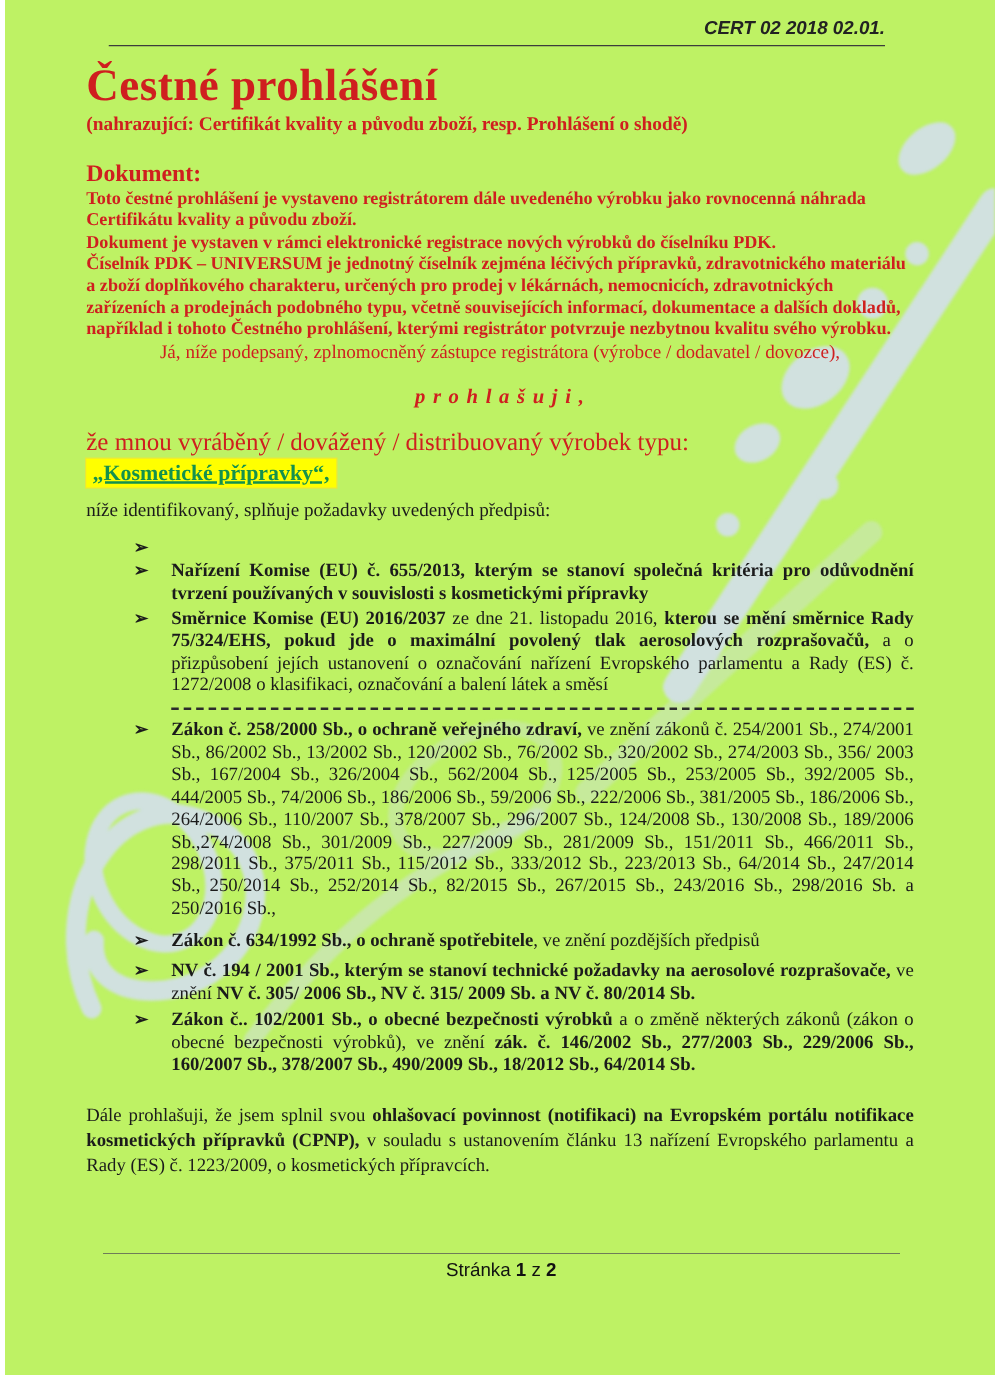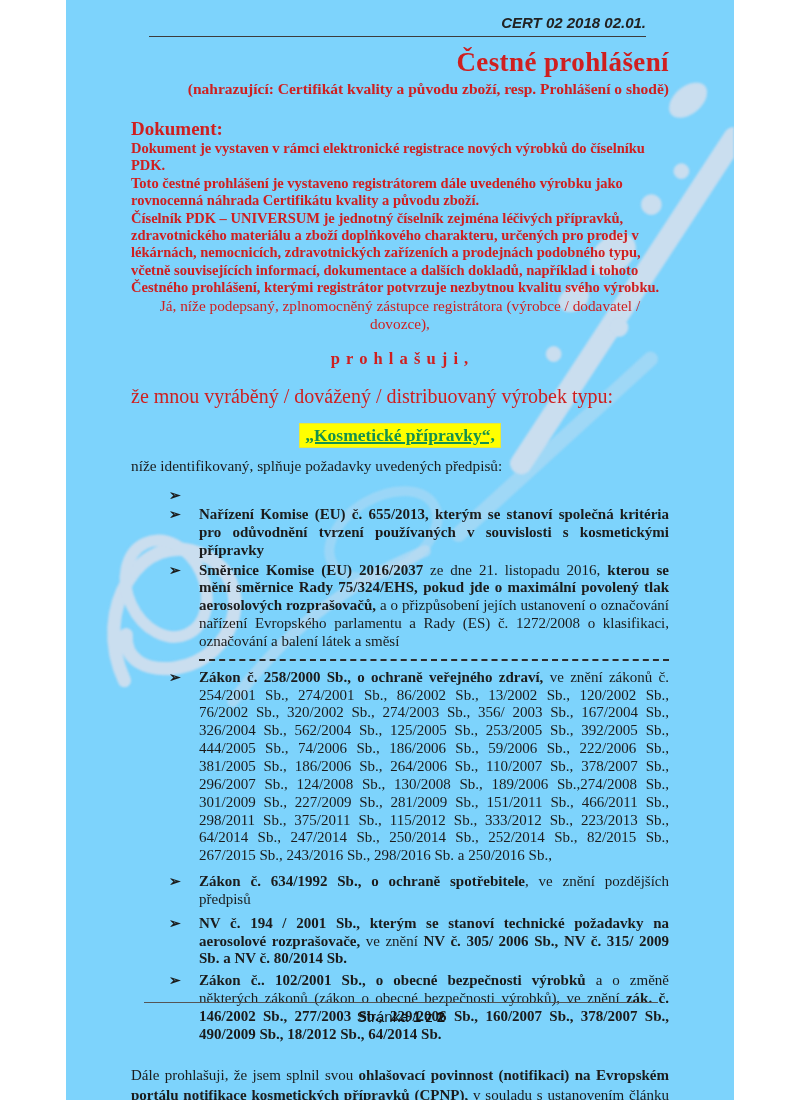--- a/index.html
+++ b/index.html
@@ -4,46 +4,46 @@
 <style>
   :root{
     --red:#cf1f1f;
     --green:#14914d;
     --hl:#ffff00;
     --wm:#d3dfee;
     --ink:#1b1b1b;
   }
   html,body{margin:0;padding:0;background:#ffffff;}
   .page{
-    position:relative;width:668px;height:1100px;margin:0 auto;
-    background:#7dd3fc;overflow:hidden;
+    position:relative;width:792px;height:1100px;margin:0 auto;
+    background:#bef264;overflow:hidden;
     font-family:"Liberation Serif", serif;color:var(--ink);
   }
   .watermark{position:absolute;inset:0;z-index:0;pointer-events:none;filter:blur(1.2px);}
   .content{position:relative;z-index:1;padding:0 65px;}
   .doc-header{
     margin:14px 88px 0 83px;text-align:right;
     font-family:"Liberation Sans", sans-serif;font-style:italic;font-weight:600;
     font-size:15px;color:#222;
   }
   .header-rule{border-top:1.6px solid #3c3c3c;margin:5px 88px 0 83px;height:0;}
   .title{
-    text-align:right;color:var(--red);font-weight:bold;
-    font-size:27px;margin-top:10px;letter-spacing:.4px;
+    text-align:left;color:var(--red);font-weight:bold;
+    font-size:36px;margin-top:10px;letter-spacing:.4px;
   }
-  .subtitle{text-align:right;color:var(--red);font-weight:bold;font-size:15.5px;margin-top:2px;}
+  .subtitle{text-align:left;color:var(--red);font-weight:bold;font-size:15.5px;margin-top:2px;}
   .pre-heading{color:var(--red);font-weight:bold;font-size:19px;margin-top:20px;}
   .pre-para{color:var(--red);font-weight:bold;font-size:14.5px;line-height:1.2;margin:0;}
   .intro-line{color:var(--red);text-align:center;font-size:15.3px;}
   .declare-verb{
     color:var(--red);text-align:center;font-weight:bold;
-    font-size:16.5px;margin-top:16px;letter-spacing:1px;
+    font-size:16.5px;margin-top:16px;letter-spacing:1px;font-style:italic;
   }
   .product-line{color:var(--red);font-size:20px;margin-top:16px;}
-  .product-type-wrap{text-align:center;margin-top:16px;}
+  .product-type-wrap{margin-top:1px;}
   .product-type{
     display:inline-block;background:var(--hl);color:var(--green);
     font-weight:bold;font-size:17.5px;padding:1px 5px;
     text-decoration:underline;text-decoration-thickness:1.5px;
     box-shadow:0 0 0 1px #e8e83a;
   }
   .compliance{font-size:15.3px;margin-top:10px;}
   .bullets{margin-top:12px;}
   .bullet{display:flex;padding-left:38px;margin-top:2px;}
   .bullet .marker{flex:none;width:30px;font-weight:bold;font-size:14px;line-height:1.25;}
@@ -86,22 +86,22 @@
 
   <div class="doc-header">CERT 02 2018 02.01.</div>
   <div class="header-rule"></div>
 
   <div class="content">
 
     <div class="title">Čestné prohlášení</div>
     <div class="subtitle">(nahrazující: Certifikát kvality a původu zboží, resp. Prohlášení o shodě)</div>
 
     <div class="pre-heading">Dokument:</div>
+    <p class="pre-para">Toto čestné prohlášení je vystaveno registrátorem dále uvedeného výrobku jako rovnocenná náhrada Certifikátu kvality a původu zboží.</p>
     <p class="pre-para">Dokument je vystaven v rámci elektronické registrace nových výrobků do číselníku PDK.</p>
-    <p class="pre-para">Toto čestné prohlášení je vystaveno registrátorem dále uvedeného výrobku jako rovnocenná náhrada Certifikátu kvality a původu zboží.</p>
     <p class="pre-para">Číselník PDK – UNIVERSUM je jednotný číselník zejména léčivých přípravků, zdravotnického materiálu a zboží doplňkového charakteru, určených pro prodej v lékárnách, nemocnicích, zdravotnických zařízeních a prodejnách podobného typu, včetně souvisejících informací, dokumentace a dalších dokladů, například i tohoto Čestného prohlášení, kterými registrátor potvrzuje nezbytnou kvalitu svého výrobku.</p>
 
     <div class="intro-line">Já, níže podepsaný, zplnomocněný zástupce registrátora (výrobce / dodavatel / dovozce),</div>
     <div class="declare-verb">p r o h l a š u j i ,</div>
     <div class="product-line">že mnou vyráběný / dovážený / distribuovaný výrobek typu:</div>
 
     <div class="product-type-wrap">
       <span class="product-type">„Kosmetické přípravky“,</span>
     </div>
 

